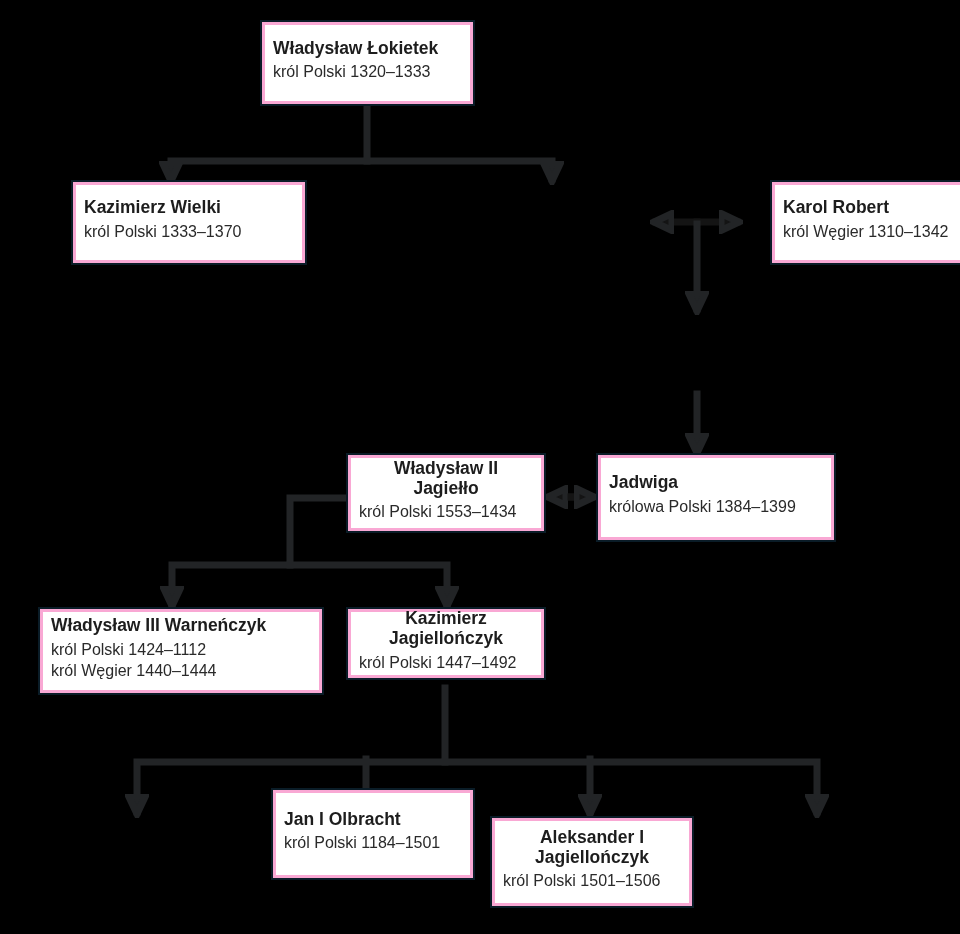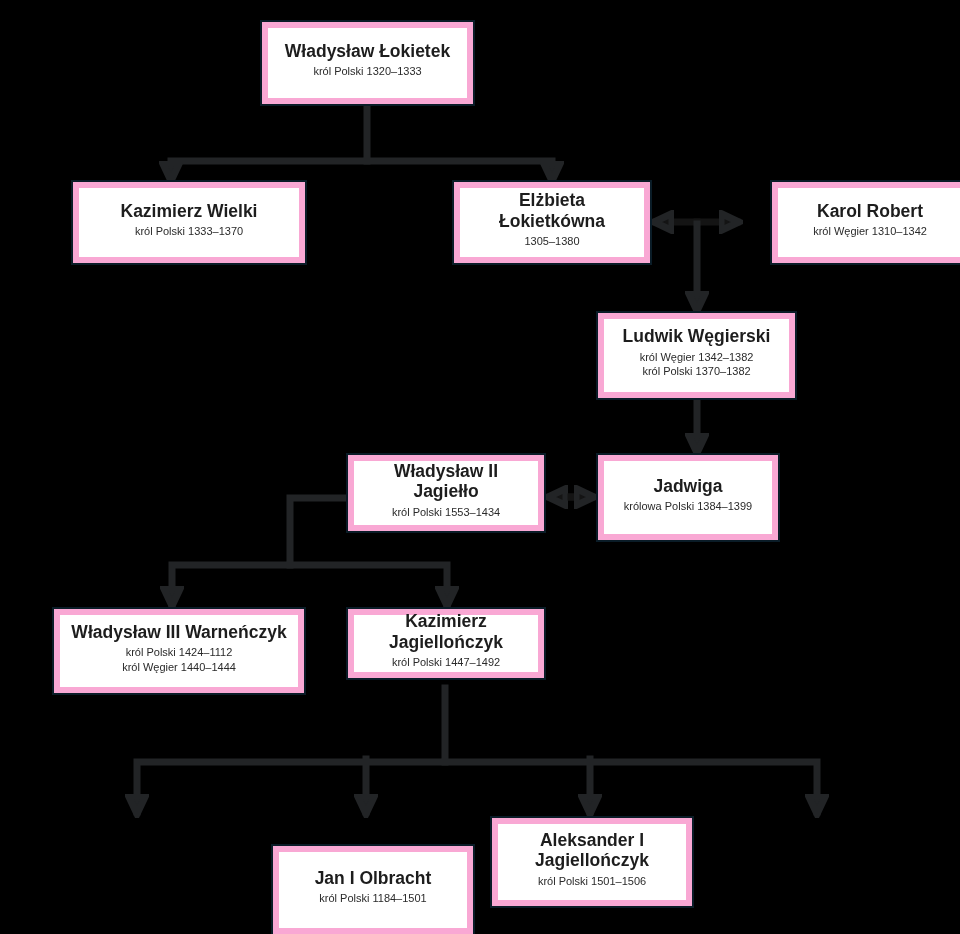--- a/index.html
+++ b/index.html
@@ -5,27 +5,27 @@
   html,body{margin:0;padding:0;background:#000;}
   .stage{
     position:relative;width:960px;height:934px;background:#000000;
     font-family:"Liberation Sans",sans-serif;overflow:hidden;
   }
   svg.connectors{position:absolute;left:0;top:0;z-index:1;}
   svg.connectors path{fill:none;stroke:#222426;stroke-width:7;stroke-linecap:square;stroke-linejoin:miter;}
   svg.connectors path.ghost{stroke:#141414;}
   .node{
     position:absolute;z-index:2;background:#ffffff;
-    border:6px solid #f9a8d4;box-shadow:0 0 0 2px #0a1c27;
-    display:flex;flex-direction:column;align-items:center;justify-content:center;
+    border:3px solid #f9a8d4;box-shadow:0 0 0 2px #0a1c27;
+    display:flex;flex-direction:column;align-items:flex-start;justify-content:center;
     text-align:center;padding:4px 8px 10px;box-sizing:border-box;
   }
   .name{font-size:17.5px;font-weight:bold;color:#1d1d1d;line-height:1.16;margin-bottom:3px;}
   .name.nowrap{white-space:nowrap;}
-  .title{font-size:11px;color:#2a2a2a;line-height:1.32;}
+  .title{font-size:16px;color:#2a2a2a;line-height:1.32;}
 </style>
 </head>
 <body>
 
 <div class="stage">
 
   <svg class="connectors" width="960" height="934" viewBox="0 0 960 934">
     <defs>
       <marker id="arr" markerUnits="userSpaceOnUse" markerWidth="24" markerHeight="24" refX="18" refY="12" orient="auto">
         <path d="M2,3.5 L20,12 L2,20.5 Z" fill="#222426" stroke="none"></path>
@@ -57,59 +57,50 @@
   <div class="node" style="left:262px;top:22px;width:211px;height:82px">
     <div class="name">Władysław Łokietek</div>
     <div class="title">król Polski 1320–1333</div>
   </div>
 
   <div class="node" style="left:73px;top:182px;width:232px;height:81px">
     <div class="name">Kazimierz Wielki</div>
     <div class="title">król Polski 1333–1370</div>
   </div>
 
-  <div class="node" style="left:454px;top:182px;width:196px;height:81px">
-    <div class="name">Elżbieta Łokietkówna</div>
-    <div class="title">1305–1380</div>
-  </div>
 
   <div class="node" style="left:772px;top:182px;width:196px;height:81px">
     <div class="name">Karol Robert</div>
     <div class="title">król Węgier 1310–1342</div>
   </div>
 
-  <div class="node" style="left:598px;top:313px;width:197px;height:85px">
-    <div class="name">Ludwik Węgierski</div>
-    <div class="title">król Węgier 1342–1382</div>
-    <div class="title">król Polski 1370–1382</div>
-  </div>
 
   <div class="node" style="left:348px;top:455px;width:196px;height:76px">
     <div class="name">Władysław II Jagiełło</div>
     <div class="title">król Polski 1553–1434</div>
   </div>
 
-  <div class="node" style="left:598px;top:455px;width:180px;height:85px">
+  <div class="node" style="left:598px;top:455px;width:236px;height:85px">
     <div class="name">Jadwiga</div>
     <div class="title">królowa Polski 1384–1399</div>
   </div>
 
-  <div class="node" style="left:54px;top:609px;width:250px;height:84px">
+  <div class="node" style="left:40px;top:609px;width:282px;height:84px">
     <div class="name nowrap">Władysław III Warneńczyk</div>
     <div class="title">król Polski 1424–1112</div>
     <div class="title">król Węgier 1440–1444</div>
   </div>
 
   <div class="node" style="left:348px;top:609px;width:196px;height:69px">
     <div class="name">Kazimierz Jagiellończyk</div>
     <div class="title">król Polski 1447–1492</div>
   </div>
 
 
-  <div class="node" style="left:273px;top:846px;width:200px;height:88px">
+  <div class="node" style="left:273px;top:790px;width:200px;height:88px">
     <div class="name">Jan I Olbracht</div>
     <div class="title">król Polski 1184–1501</div>
   </div>
 
   <div class="node" style="left:492px;top:818px;width:200px;height:88px">
     <div class="name">Aleksander I Jagiellończyk</div>
     <div class="title">król Polski 1501–1506</div>
   </div>
 
 

